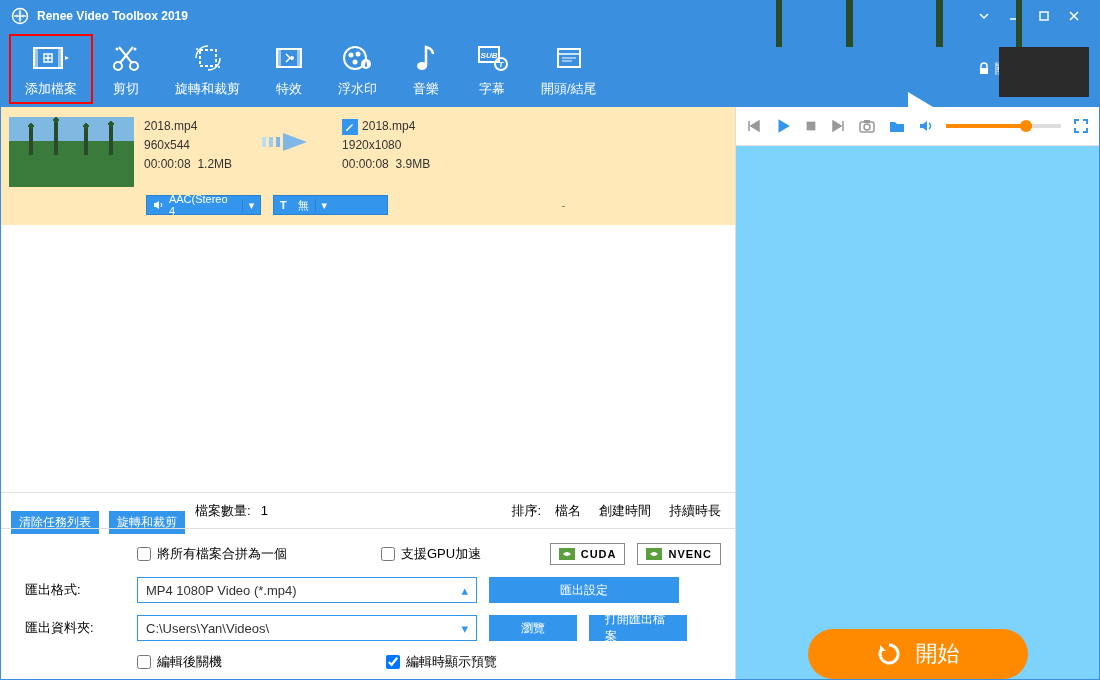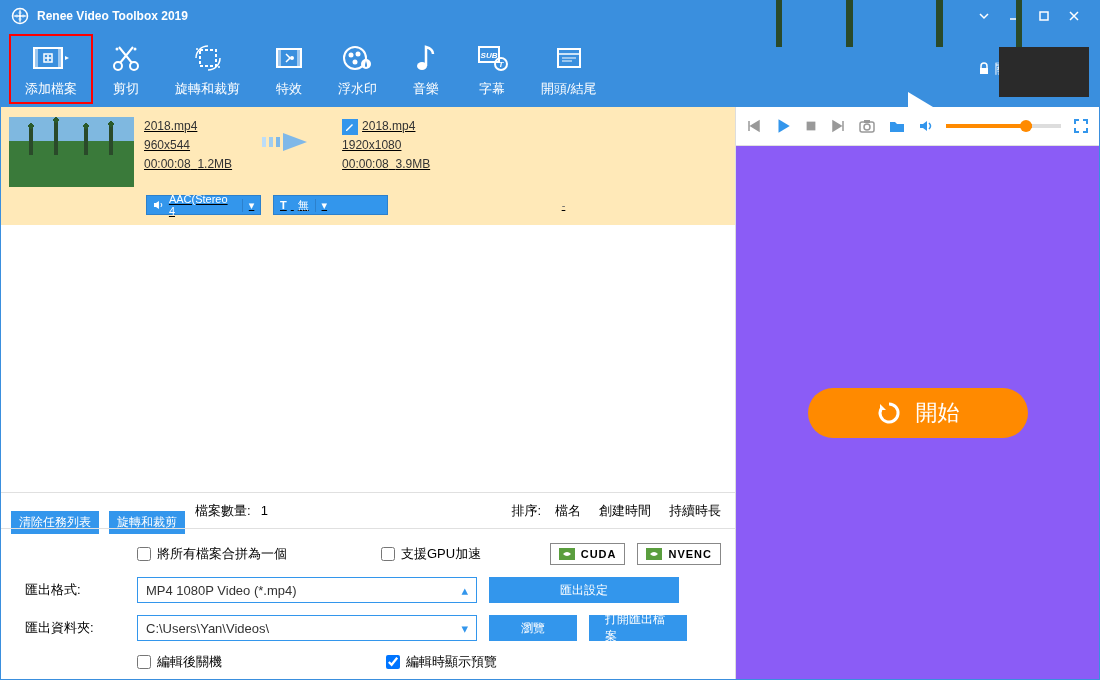--- a/index.html
+++ b/index.html
@@ -11,21 +11,21 @@
 .titlebar .win-btn { width: 30px; height: 30px; display: flex; align-items: center; justify-content: center; cursor: pointer; }
 .toolbar { height: 76px; background: #3a8fde; display: flex; align-items: center; padding: 0 8px; }
 .tool-item { color: #fff; text-align: center; padding: 6px 16px; cursor: pointer; font-size: 13px; }
 .tool-item.hl { border: 2px solid #ff0000; padding: 4px 14px; }
 .tool-item .ico { height: 36px; display: flex; align-items: center; justify-content: center; margin-bottom: 4px; font-style: italic; }
 .toolbar .spacer { flex: 1; }
 .toolbar .right-links { color: #fff; font-size: 13px; display: flex; gap: 16px; padding-right: 10px; }
 .toolbar .right-links .lnk { display: flex; align-items: center; gap: 4px; cursor: pointer; }
 .body-area { flex: 1; display: flex; min-height: 0; }
 .left-col { flex: 1; display: flex; flex-direction: column; border-right: 1px solid #ddd; min-width: 0; }
-.file-list { flex: 1; overflow: auto; text-decoration: underline; }
+.file-list { flex: 1; overflow: auto; }
 .file-row { background: #ffe9b8; padding: 10px 8px 8px 8px; display: flex; align-items: flex-start; gap: 10px; font-size: 12px; color: #333; }
 .thumb { width: 125px; height: 70px; background: linear-gradient(to bottom, #7fb8e0 0%, #7fb8e0 35%, #3a7a3a 35%, #3a7a3a 100%); position: relative; }
 .palm { position: absolute; width: 4px; height: 28px; background: #2a4a2a; bottom: 32px; }
 .palm::before { content:""; position:absolute; top:-6px; left:-6px; width:16px; height:10px; background: radial-gradient(circle,#2a5a2a 30%,transparent 30%); }
 .file-info { line-height: 1.6; }
 .arrow-area { width: 90px; display:flex; align-items:center; justify-content:center; margin-top:10px; }
 .out-info { line-height: 1.6; }
 .out-info .fn { display:flex; align-items:center; gap:4px; }
 .sub-row { background: #ffe9b8; padding: 0 8px 10px 8px; display:flex; gap:12px; font-size:11px; align-items:center; }
 .dd { background:#3396ec; color:#fff; height:20px; display:flex; align-items:center; border:1px solid #2c80cc; }
@@ -369,21 +369,21 @@
             <path d="M2 6 L5 6 L9 3 L9 13 L5 10 L2 10 Z" fill="currentColor"></path>
             <path d="M11 5 Q14 8 11 11" stroke="currentColor" fill="none" stroke-width="1.5"></path>
           </svg>
         <div class="vol-slider">
             <div class="knob"></div>
           </div>
         <svg class="pctrl active" width="16" height="16" viewBox="0 0 16 16">
             <path d="M2 6 L2 2 L6 2 M10 2 L14 2 L14 6 M14 10 L14 14 L10 14 M6 14 L2 14 L2 10" stroke="currentColor" stroke-width="2" fill="none"></path>
           </svg>
       </div>
-      <div style="flex:1; background:#8b5cf6; display:flex; align-items:center; justify-content:center; border-top:1px solid #e0e0e0;">
+      <div style="flex:1; background:#7dd3fc; display:flex; align-items:flex-end; justify-content:center; border-top:1px solid #e0e0e0;">
         <div class="start-btn">
           <svg width="26" height="26" viewBox="0 0 26 26">
               <path d="M13 4 A9 9 0 1 1 5 9" stroke="#fff" stroke-width="3" fill="none"></path>
               <path d="M4 4 L4 10 L10 10" fill="#fff"></path>
             </svg>
           <span>開始</span>
         </div>
       </div>
     </div>
   </div>

